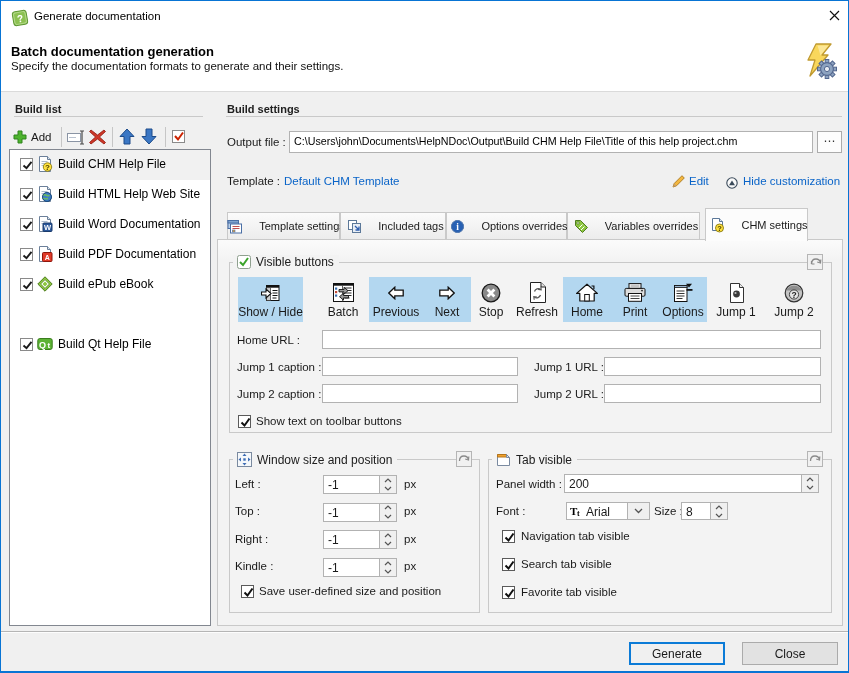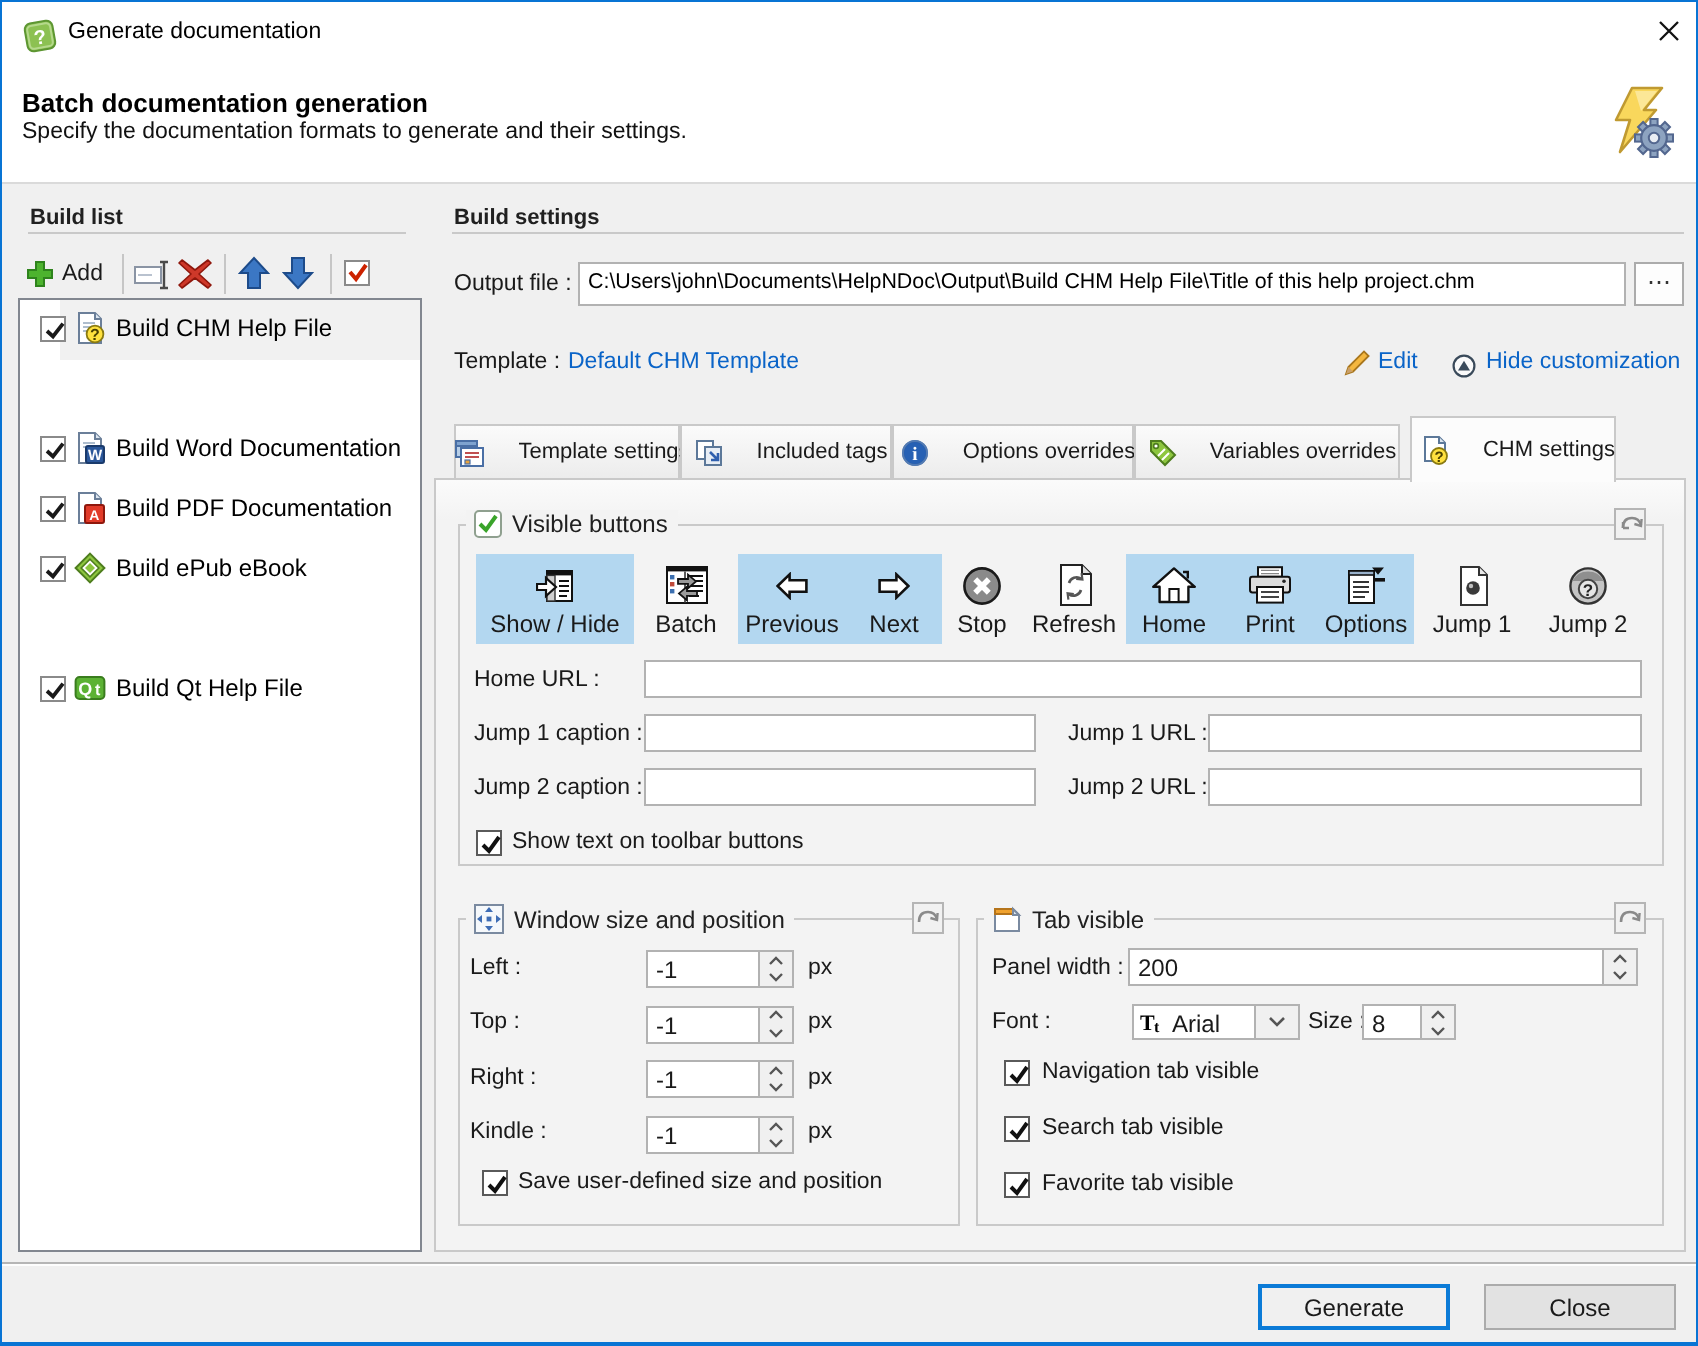--- a/index.html
+++ b/index.html
@@ -131,20 +131,36 @@
         </div>
         <span class="ic"><svg width="16" height="16" viewBox="0 0 16 16">
             <path d="M2.5 0.5 h8 l3 3 v12 h-11 z" fill="#fff" stroke="#6b7f99"></path>
             <path d="M10.5 0.5 v3 h3" fill="#dce6f0" stroke="#6b7f99"></path>
             <path d="M4.5 5.5 h6 M4.5 7.5 h6 M4.5 9.5 h4" stroke="#aebdcd" stroke-width="1"></path>
             <circle cx="10.5" cy="11" r="4.2" fill="#ffe13e" stroke="#8a7a10" stroke-width="0.9"></circle>
             <text x="10.5" y="14.2" font-size="8" font-weight="bold" fill="#4a4000" text-anchor="middle">?</text>
           </svg></span>
         <span class="tx" style="position:absolute">Build CHM Help File</span>
       </div>
+      <div class="lrow" style="top:30px">
+        <div class="cbx" style="border-color:#8a8a8a">
+          <svg width="13" height="13" viewBox="0 0 13 13">
+            <path d="M2.5 6.5 L5.5 9.2 L10.5 2.8" stroke="#1a1a1a" stroke-width="1.9" fill="none"></path>
+          </svg>
+        </div>
+        <span class="ic"><svg width="16" height="16" viewBox="0 0 16 16">
+            <path d="M2.5 0.5 h8 l3 3 v12 h-11 z" fill="#fff" stroke="#6b7f99"></path>
+            <path d="M10.5 0.5 v3 h3" fill="#dce6f0" stroke="#6b7f99"></path>
+            <path d="M4.5 5.5 h6 M4.5 7.5 h6" stroke="#aebdcd" stroke-width="1"></path>
+            <circle cx="10" cy="11" r="4.5" fill="#3f7ec6" stroke="#1d4b7e" stroke-width="0.8"></circle>
+            <path d="M6.2 9.5 q2 -1.5 3.5 0 q2 1 2.5 -0.5 M6 12 q2.5 1.5 5 0.5" stroke="#6fbf5c" stroke-width="1.4" fill="none"></path>
+            <ellipse cx="10" cy="11" rx="4.5" ry="4.5" fill="none" stroke="#1d4b7e" stroke-width="0.8"></ellipse>
+          </svg></span>
+        <span class="tx" style="position:absolute">Build HTML Help Web Site</span>
+      </div>
       <div class="lrow" style="top:60px">
         <div class="cbx" style="border-color:#8a8a8a">
           <svg width="13" height="13" viewBox="0 0 13 13">
             <path d="M2.5 6.5 L5.5 9.2 L10.5 2.8" stroke="#1a1a1a" stroke-width="1.9" fill="none"></path>
           </svg>
         </div>
         <span class="ic"><svg width="16" height="16" viewBox="0 0 16 16">
             <path d="M2.5 0.5 h8 l3 3 v12 h-11 z" fill="#fff" stroke="#6b7f99"></path>
             <path d="M10.5 0.5 v3 h3" fill="#dce6f0" stroke="#6b7f99"></path>
             <path d="M4.5 5.5 h6 M4.5 7.5 h6" stroke="#aebdcd" stroke-width="1"></path>
@@ -271,21 +287,21 @@
     <span>Visible buttons</span>
   </div>
   <div class="rollbtn" style="left:806px;top:253px">
     <svg width="14" height="14" viewBox="0 0 14 14" style="margin:0 0 0 0.5px">
       <path d="M2.5 9 Q2.5 4 7 4 Q10.5 4 11.5 7.5" fill="none" stroke="#8a8a8a" stroke-width="1.3"></path>
       <path d="M11.8 4.5 L11.5 8 L8.2 7" fill="none" stroke="#8a8a8a" stroke-width="1.2"></path>
       <path d="M2.5 9 L5.5 9 M2.5 9 L2.5 6" stroke="#8a8a8a" stroke-width="1.2" fill="none"></path>
     </svg>
   </div>
   <div id="vbtns">
-      <div class="vbtn sel" style="left:237px;width:79px">
+      <div class="vbtn sel" style="left:237px;width:65px">
   <div class="vic">
           <svg width="19" height="18" viewBox="0 0 19 18">
             <rect x="5.5" y="1.5" width="12.5" height="15" fill="#fff" stroke="#111"></rect>
             <rect x="5.5" y="1.5" width="12.5" height="2.2" fill="#111"></rect>
             <rect x="5.5" y="3.7" width="4" height="12.8" fill="#cfcfcf" stroke="#333" stroke-width="0.7"></rect>
             <path d="M11.5 6.5 h5 M11.5 9 h5 M11.5 11.5 h5 M11.5 14 h4" stroke="#111" stroke-width="1"></path>
             <path d="M0.5 8 h4.5 v-3 l5 4.5 -5 4.5 v-3 h-4.5 z" fill="#fff" stroke="#111" stroke-width="1.1"></path>
           </svg>
         </div>
         <div class="vtx">Show / Hide</div>

